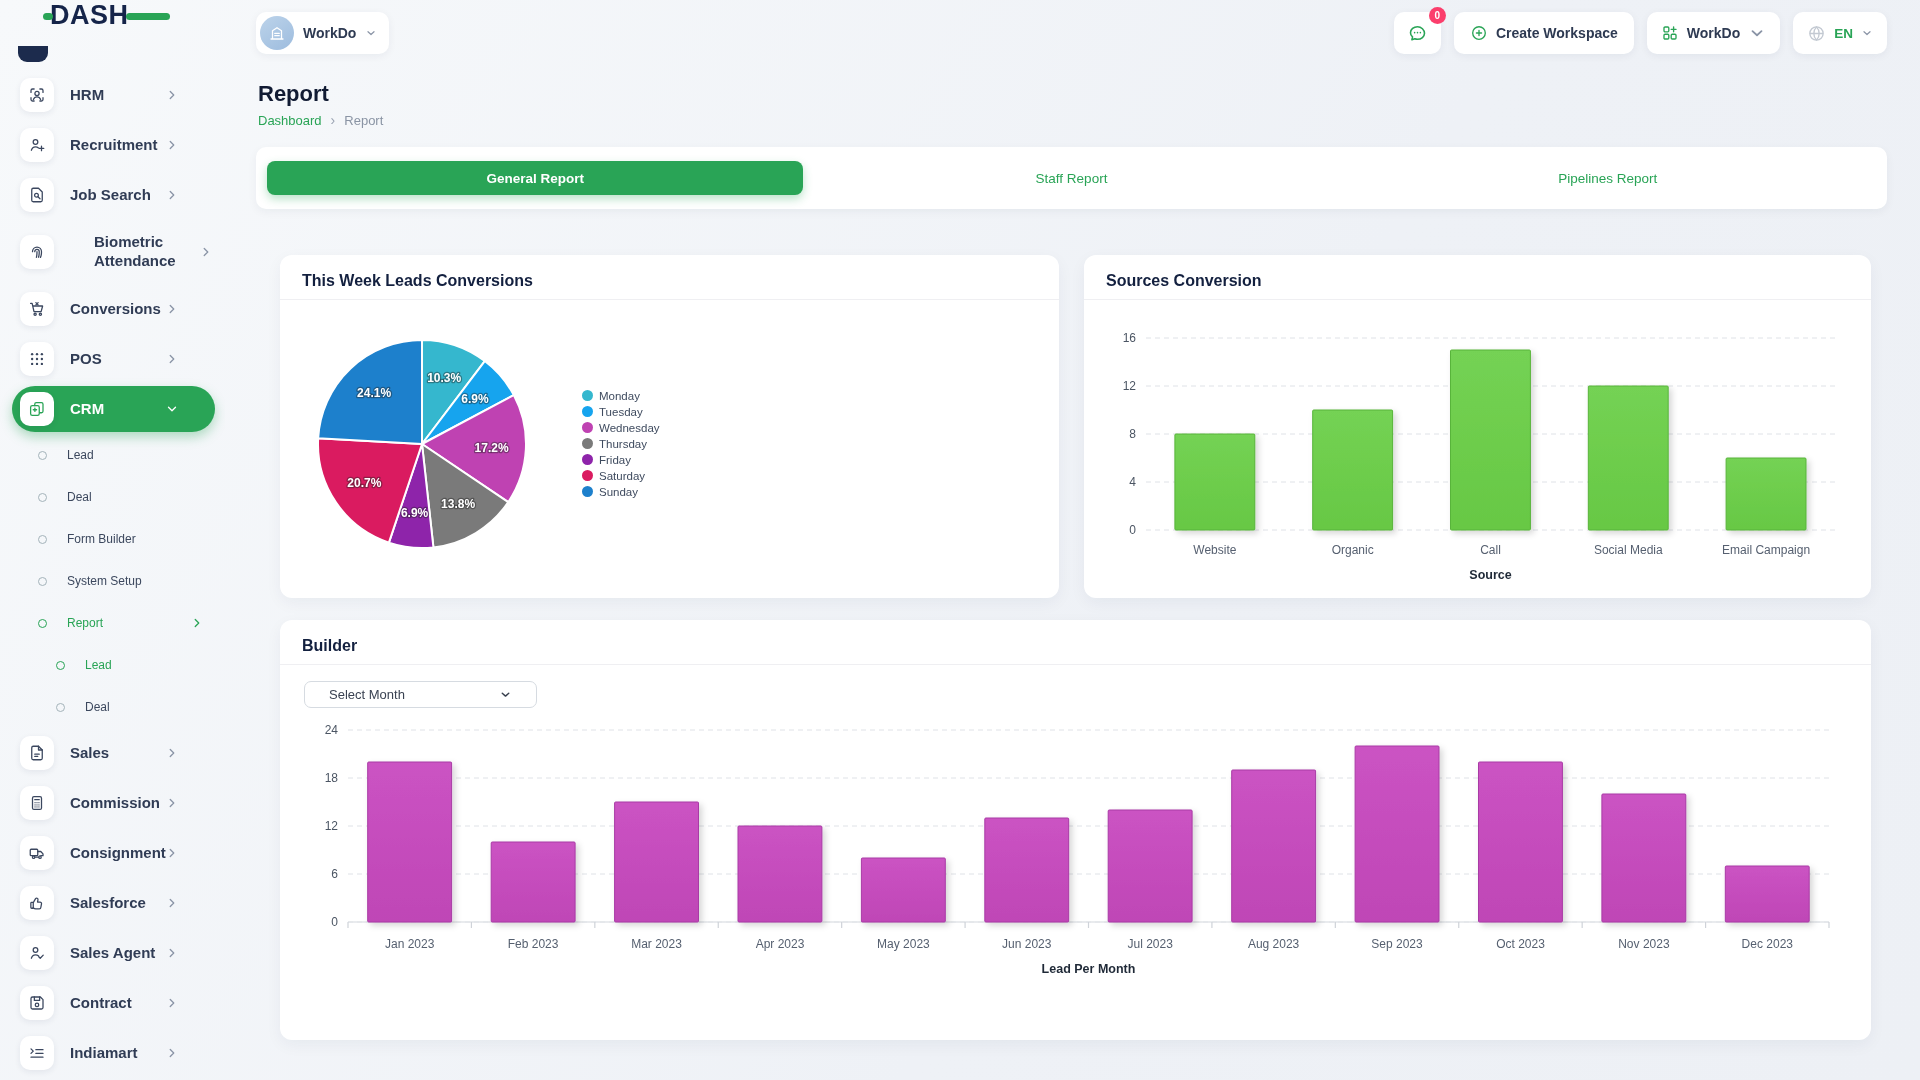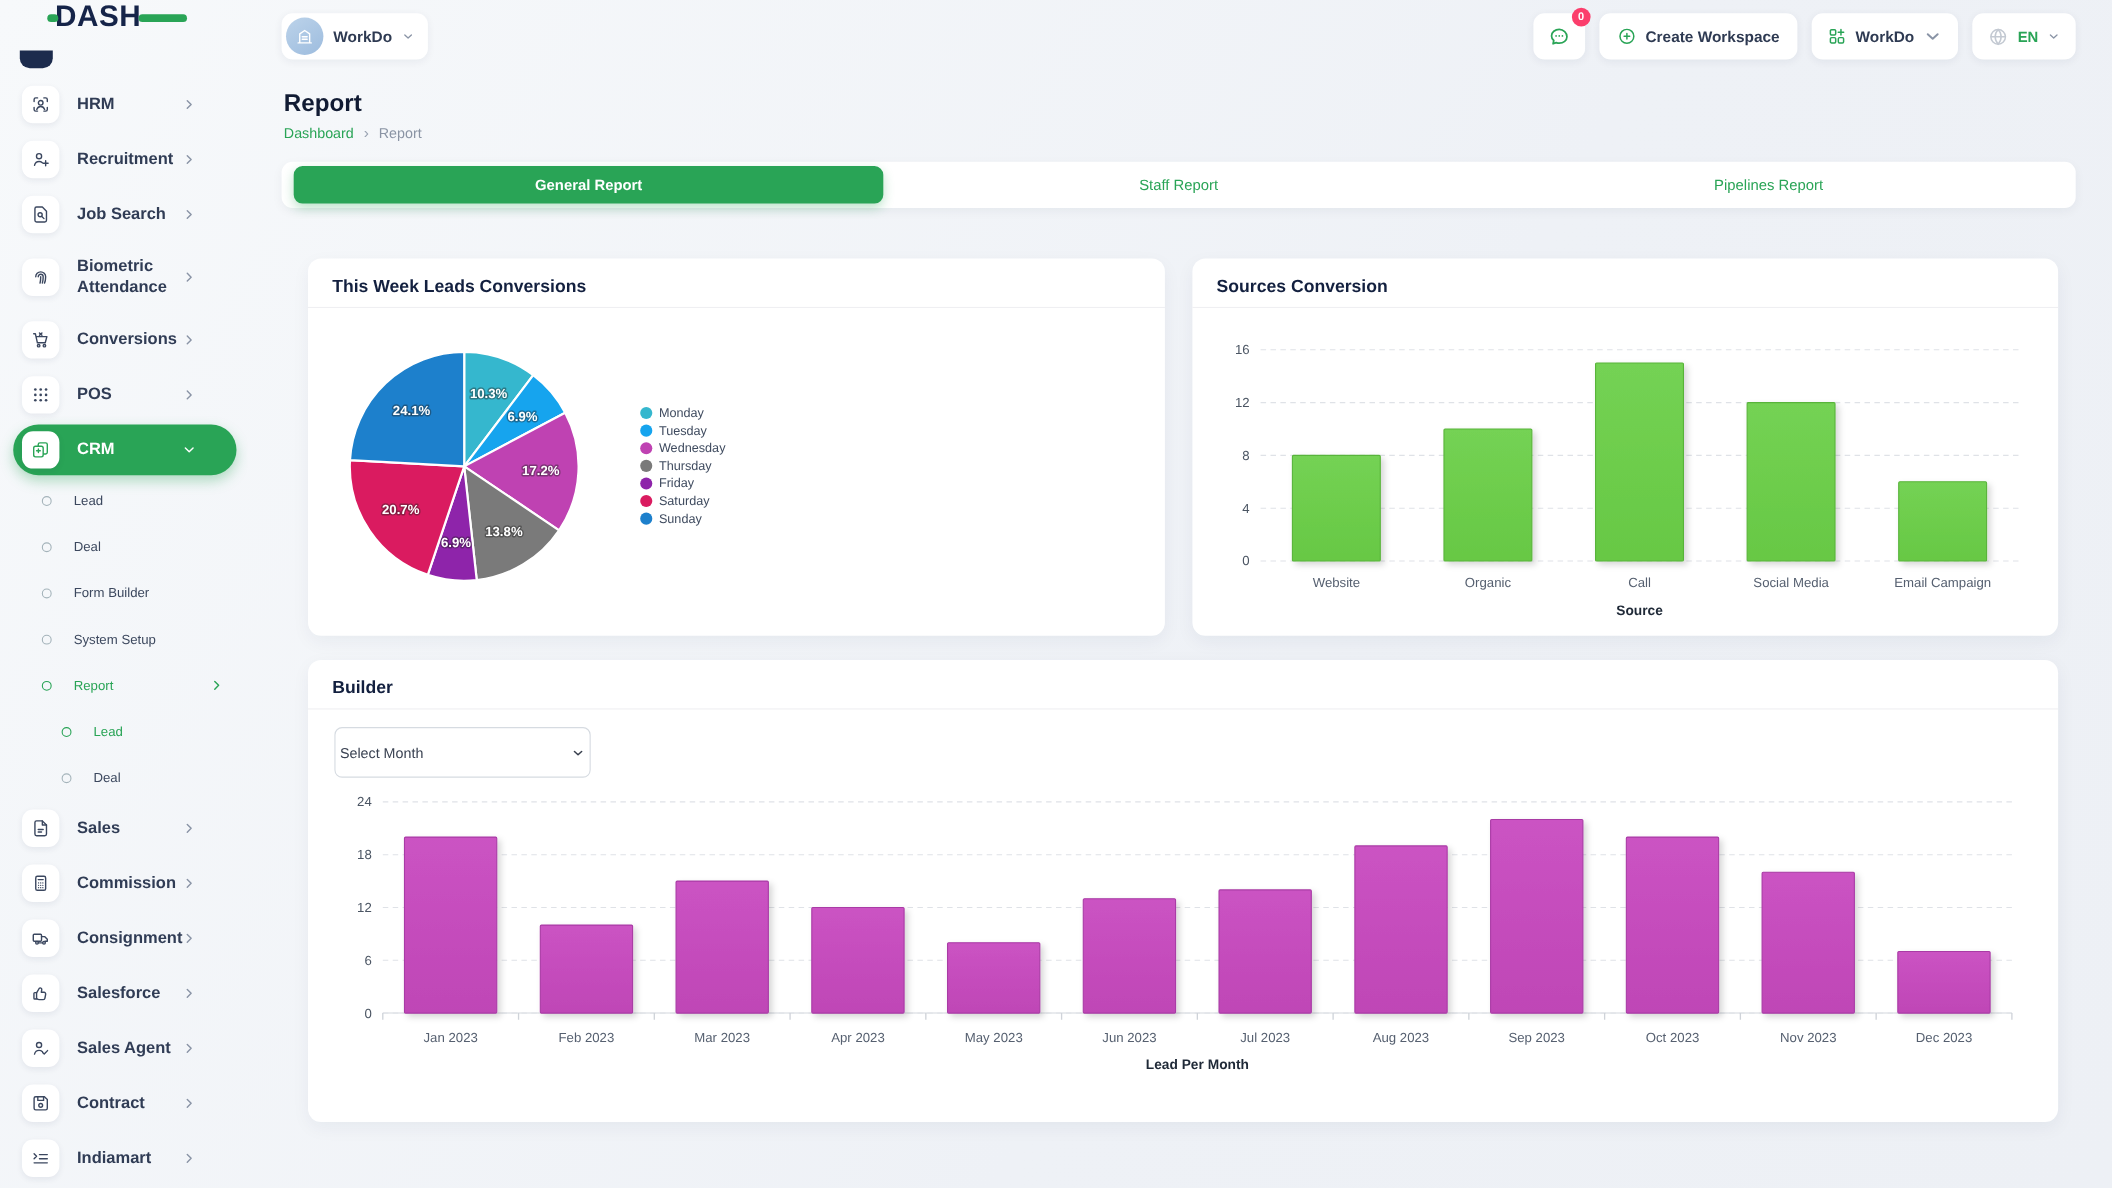--- a/index.html
+++ b/index.html
@@ -59,42 +59,42 @@
   .lang-pill { padding:0 14px; gap:8px; }
   .globe { color:#c3c9d2; display:flex; } .globe svg { width:19px; height:19px; }
   .lang-label { font-size:13.5px; font-weight:700; color:#29a456; }
 
   .page-title { margin:25px 0 5px 2px; font-size:22px; font-weight:700; color:#111b33; }
   .breadcrumb { display:flex; align-items:center; gap:9px; font-size:13px; margin-left:2px; }
   .bc-home { color:#29a456; cursor:pointer; }
   .bc-sep { color:#9aa3b2; font-size:14px; }
   .bc-cur { color:#8a94a4; }
 
-  .tabs { margin-top:19px; background:#fff; border-radius:10px; padding:4px 11px; display:flex;
+  .tabs { margin-top:19px; background:#fff; border-radius:10px; padding:14px 11px; display:flex;
     box-shadow:0 3px 10px rgba(20,30,60,.05); }
   .tab { flex:1; height:34px; border-radius:8px; display:flex; align-items:center; justify-content:center;
     font-size:13.5px; color:#29a456; cursor:pointer; }
   .tab.active { background:#29a456; color:#fff; font-weight:600; box-shadow:0 4px 10px rgba(41,164,86,.32); }
 
   .cards-row { margin:46px 16px 0 24px; display:flex; gap:25px; }
   .card { background:#fff; border-radius:12px; box-shadow:0 5px 16px rgba(25,39,70,.05); }
   .card-header { padding:17px 22px 9px; border-bottom:1px solid #efeff2; }
   .card-title { font-size:16px; font-weight:700; color:#13203f; }
   .leads-card { width:784px; height:343px; }
   .sources-card { flex:1; height:343px; }
   .leads-body { display:flex; align-items:center; padding-left:26px; height:287px; }
   .legend { list-style:none; margin-left:44px; }
   .legend li { display:flex; align-items:center; gap:6px; margin:4px 0; font-size:11.5px; color:#3f4b5f; cursor:pointer; }
   .legend .dot { width:11px; height:11px; border-radius:50%; flex:none; }
   .sources-body { padding:4px 20px 0; }
 
   .monthly-card { margin:22px 16px 0 24px; height:420px; }
   .monthly-body { padding:16px 24px 0; }
-  .select { width:233px; height:46px; border:1px solid #d6dbe1; border-radius:7px; background:#fff;
-    display:flex; align-items:center; justify-content:space-between; padding:0 4px; cursor:pointer; }
+  .select { width:233px; height:27px; border:1px solid #d6dbe1; border-radius:7px; background:#fff;
+    display:flex; align-items:center; justify-content:space-between; padding:0 24px; cursor:pointer; }
   .select-label { font-size:13px; color:#3a4252; }
   .select .chev { color:#39404e; } .select .chev svg { width:13px; height:13px; }
 </style>
 </head>
 <body>
 
 <aside class="sidebar">
   <div class="logo">
     <span class="logo-dot"></span>
     <span class="logo-text">DASH</span>
@@ -140,21 +140,21 @@
             <path d="M13.3 14.3L16 17"></path>
           </svg>
         </span>
         <span class="nav-label">Job Search</span>
         <span class="nav-chev">
           <svg viewBox="0 0 24 24" fill="none" stroke="currentColor" stroke-width="2.6" stroke-linecap="round" stroke-linejoin="round">
             <path d="M8.5 5l7 7-7 7"></path>
           </svg>
         </span>
       </div>
-      <div class="nav-item" style="height: 64px;">
+      <div class="nav-item" style="height: 64px; gap: 24px;">
         <span class="icon-box">
           <svg viewBox="0 0 24 24" fill="none" stroke="currentColor" stroke-width="1.7" stroke-linecap="round" stroke-linejoin="round">
             <path d="M6 11.5a6 6 0 0 1 12 0c0 2.8-.4 5.7-1.4 7.7"></path>
             <path d="M9 11.5a3 3 0 0 1 6 0c0 2.8-.3 5.6-1 7.5"></path>
             <path d="M12 11.5c0 2.8-.2 5.7-.8 7.7"></path>
           </svg>
         </span>
         <span class="nav-label">Biometric Attendance</span>
         <span class="nav-chev">
           <svg viewBox="0 0 24 24" fill="none" stroke="currentColor" stroke-width="2.6" stroke-linecap="round" stroke-linejoin="round">

